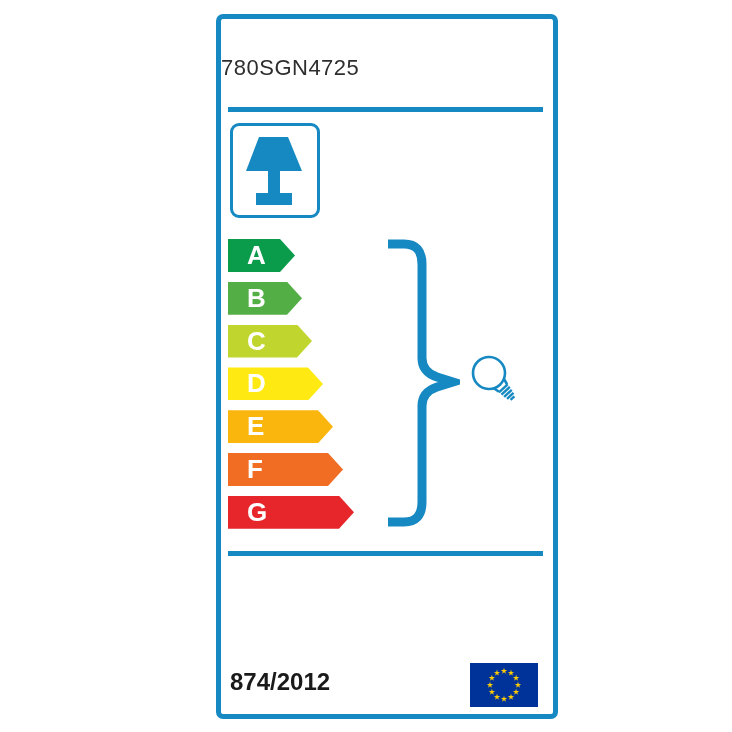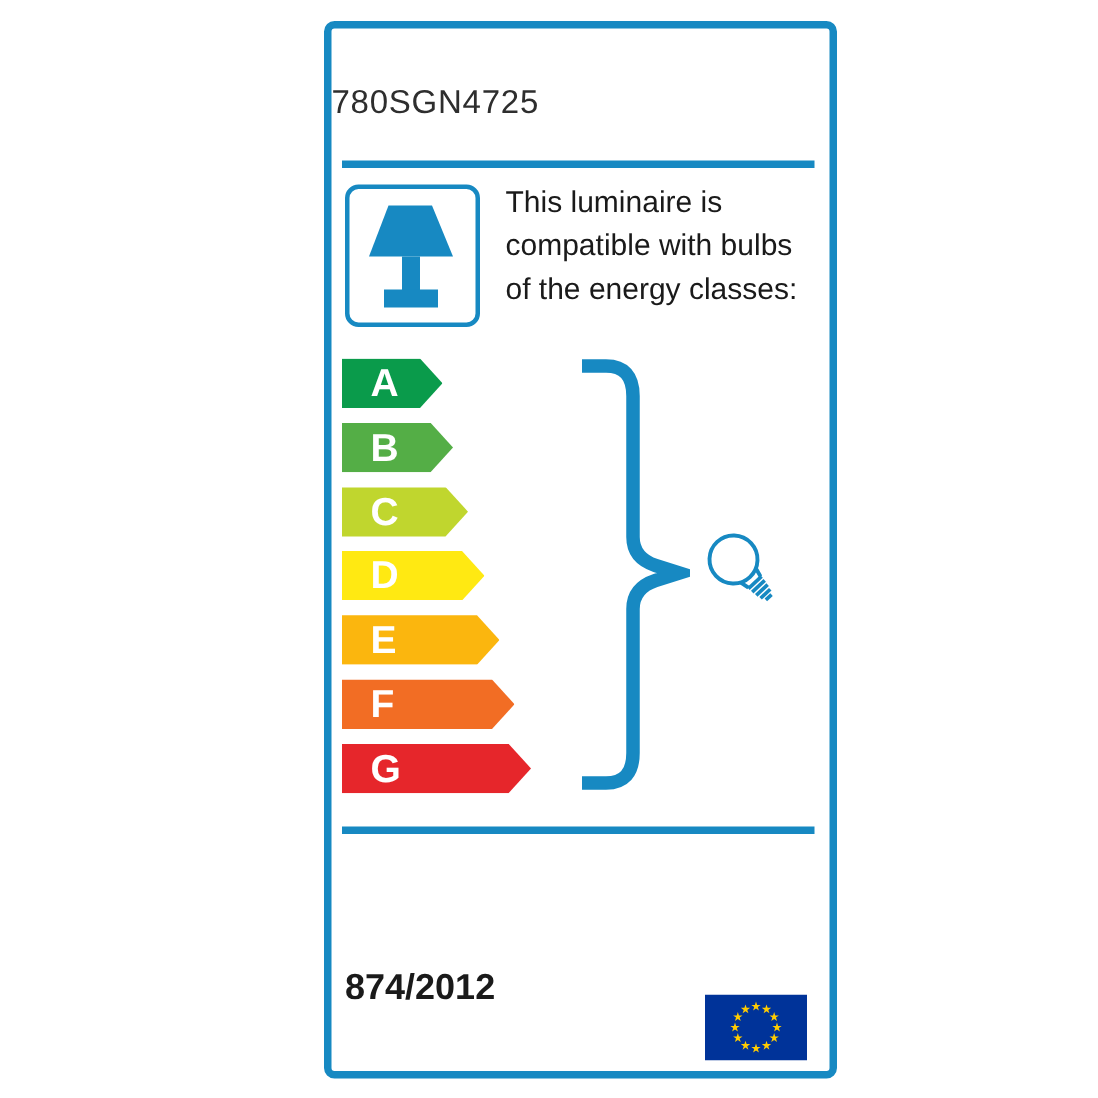--- a/index.html
+++ b/index.html
@@ -93,21 +93,21 @@
   .energy-row:nth-child(5) { width: 105px; }
   .energy-row:nth-child(6) { width: 115px; }
   .energy-row:nth-child(7) { width: 126px; }
 
   .brace-svg { position: absolute; left: 155px; top: 217px; }
   .bulb-svg  { position: absolute; left: 234px; top: 321px; }
 
   .regulation {
     position: absolute;
     left: 9px;
-    top: 626px;
+    top: 649px;
     font-size: 24px;
     font-weight: bold;
     color: #1a1a1a;
   }
 
   .flag-svg { position: absolute; left: 249px; top: 644px; }
 </style>
 </head>
 <body>
 
@@ -120,25 +120,20 @@
   <div class="lamp-box">
     <svg width="78" height="80" viewBox="0 0 78 80">
       <g fill="#1789c2">
         <polygon points="23,8 52,8 66,42 10,42"></polygon>
         <rect x="32" y="42" width="12" height="32"></rect>
         <rect x="20" y="64" width="36" height="12"></rect>
       </g>
     </svg>
   </div>
 
-  <div class="desc">
-    <div>This luminaire is</div>
-    <div>compatible with bulbs</div>
-    <div>of the energy classes:</div>
-  </div>
 
   <div class="arrows">
     <div class="energy-row" style="background-color: rgb(10, 155, 75);">
         <span>A</span>
       </div>
     <div class="energy-row" style="background-color: rgb(84, 174, 70);">
         <span>B</span>
       </div>
     <div class="energy-row" style="background-color: rgb(192, 214, 46);">
         <span>C</span>

